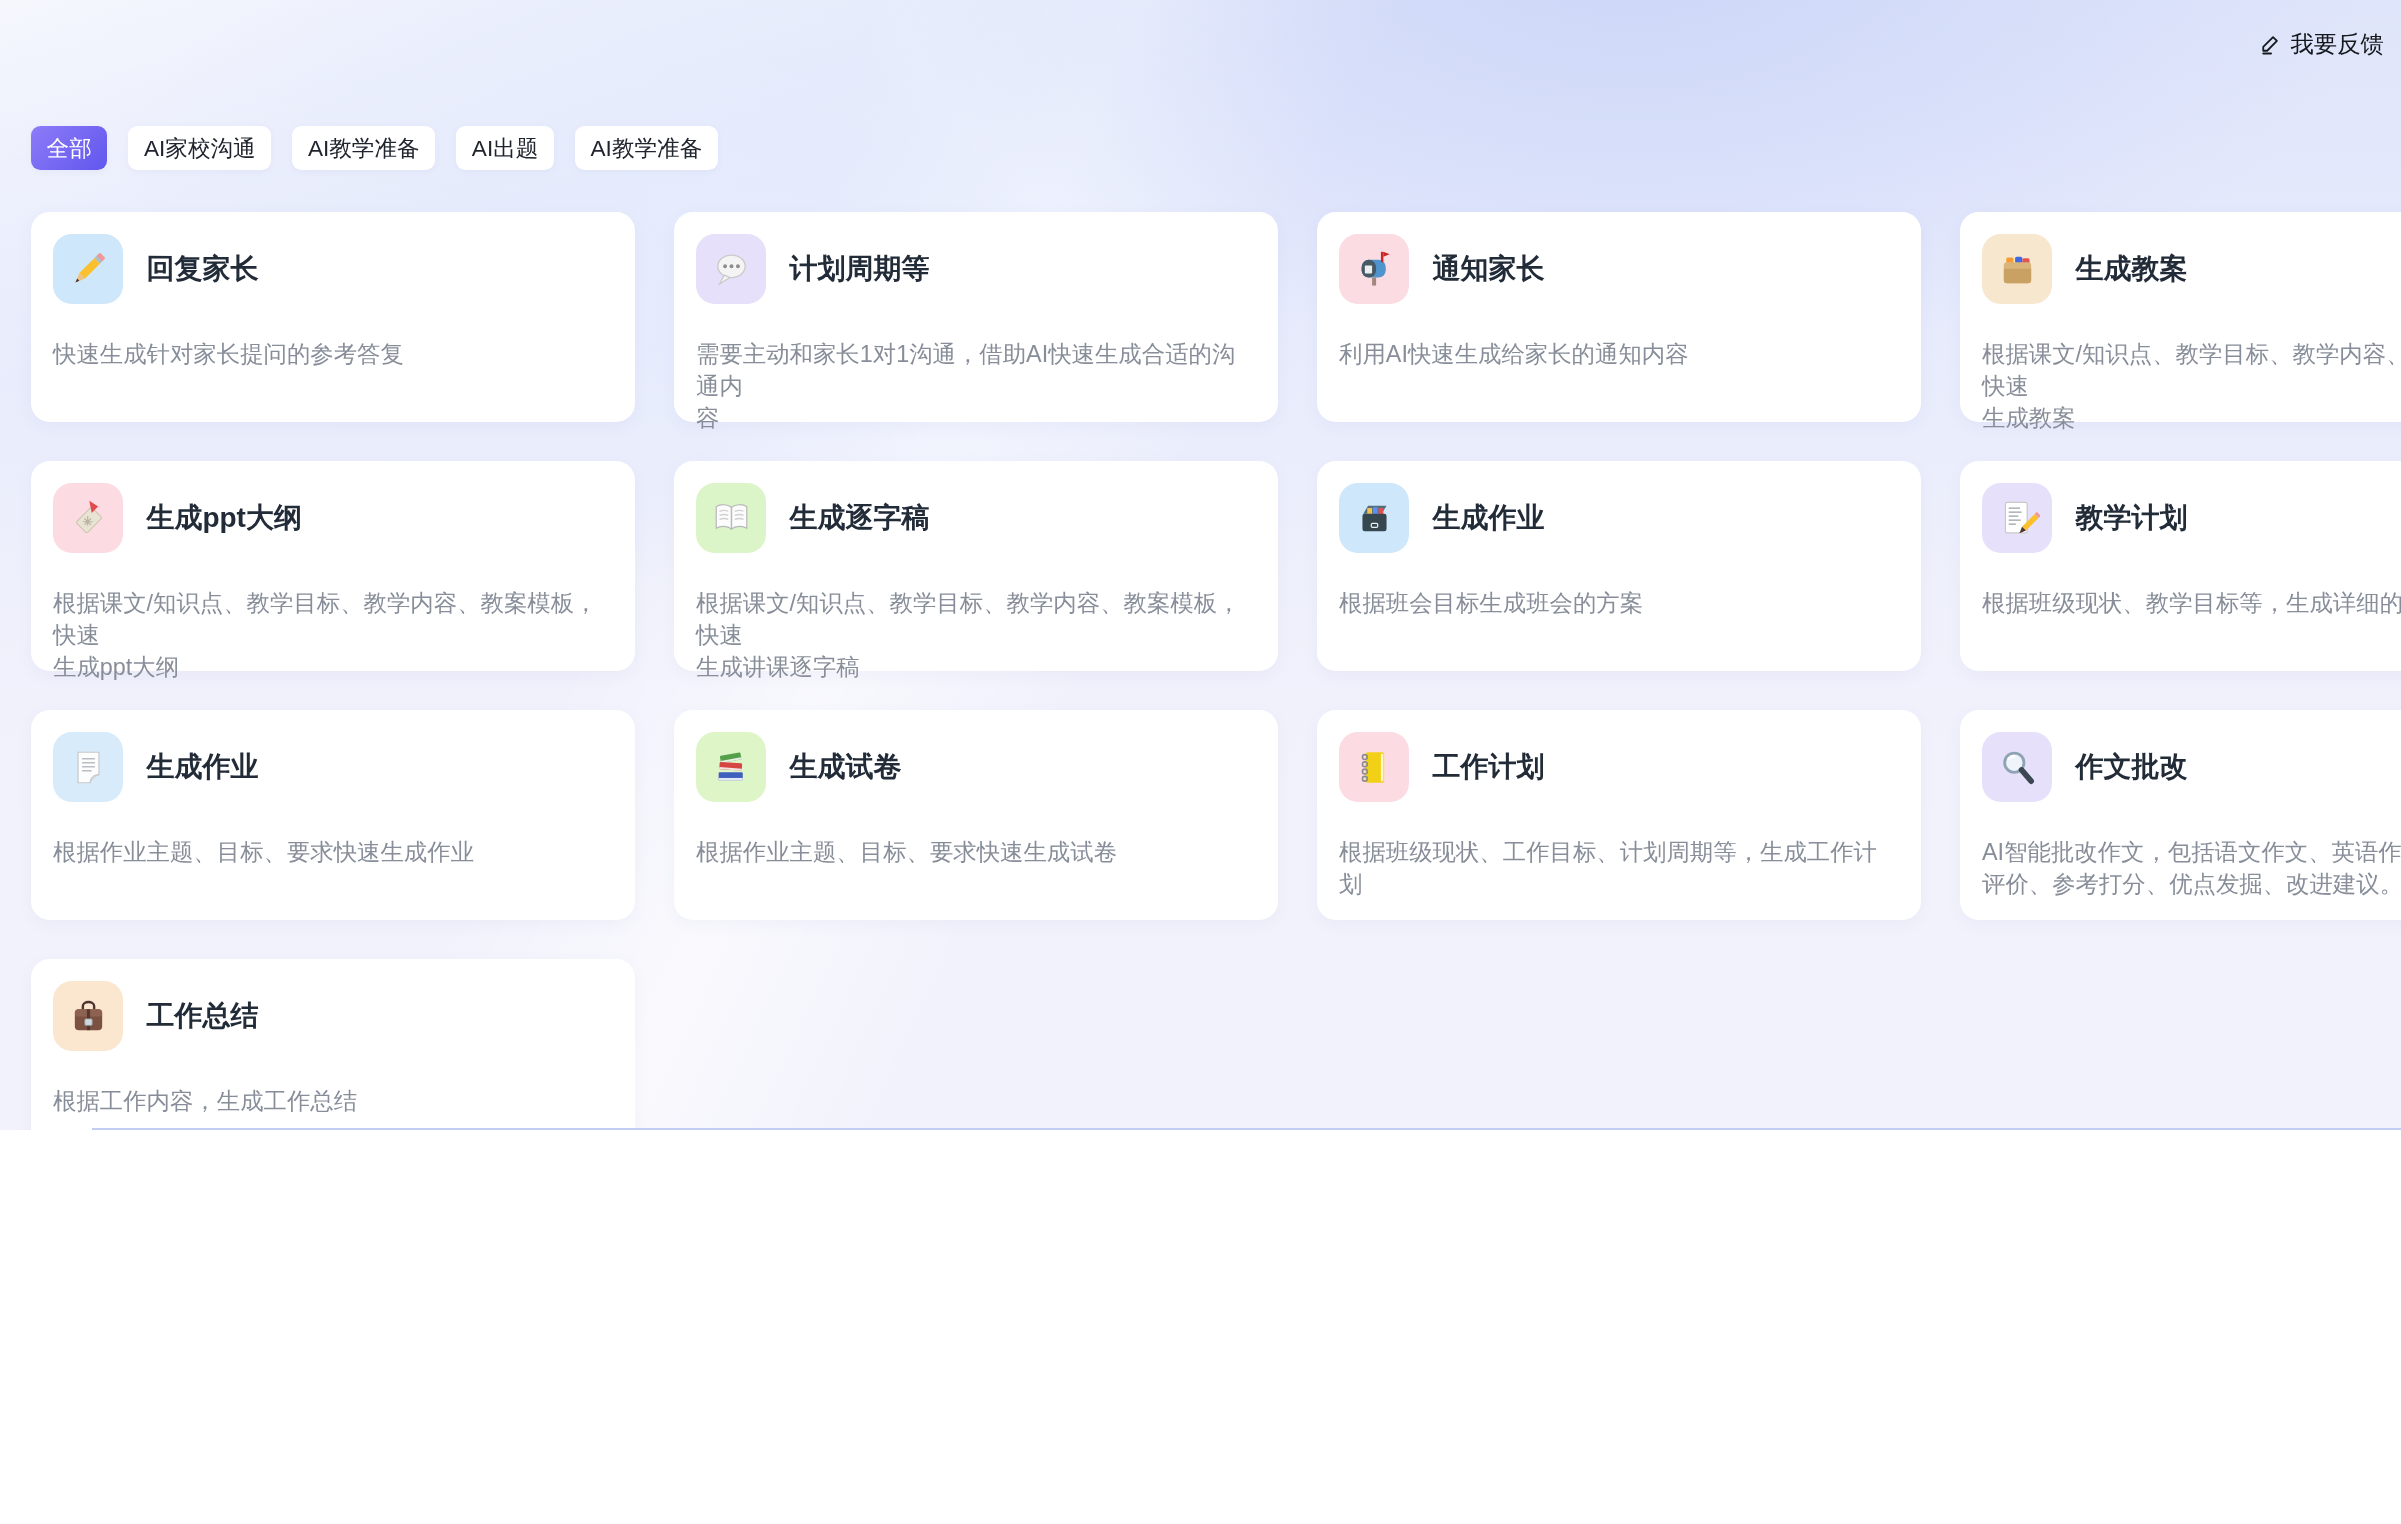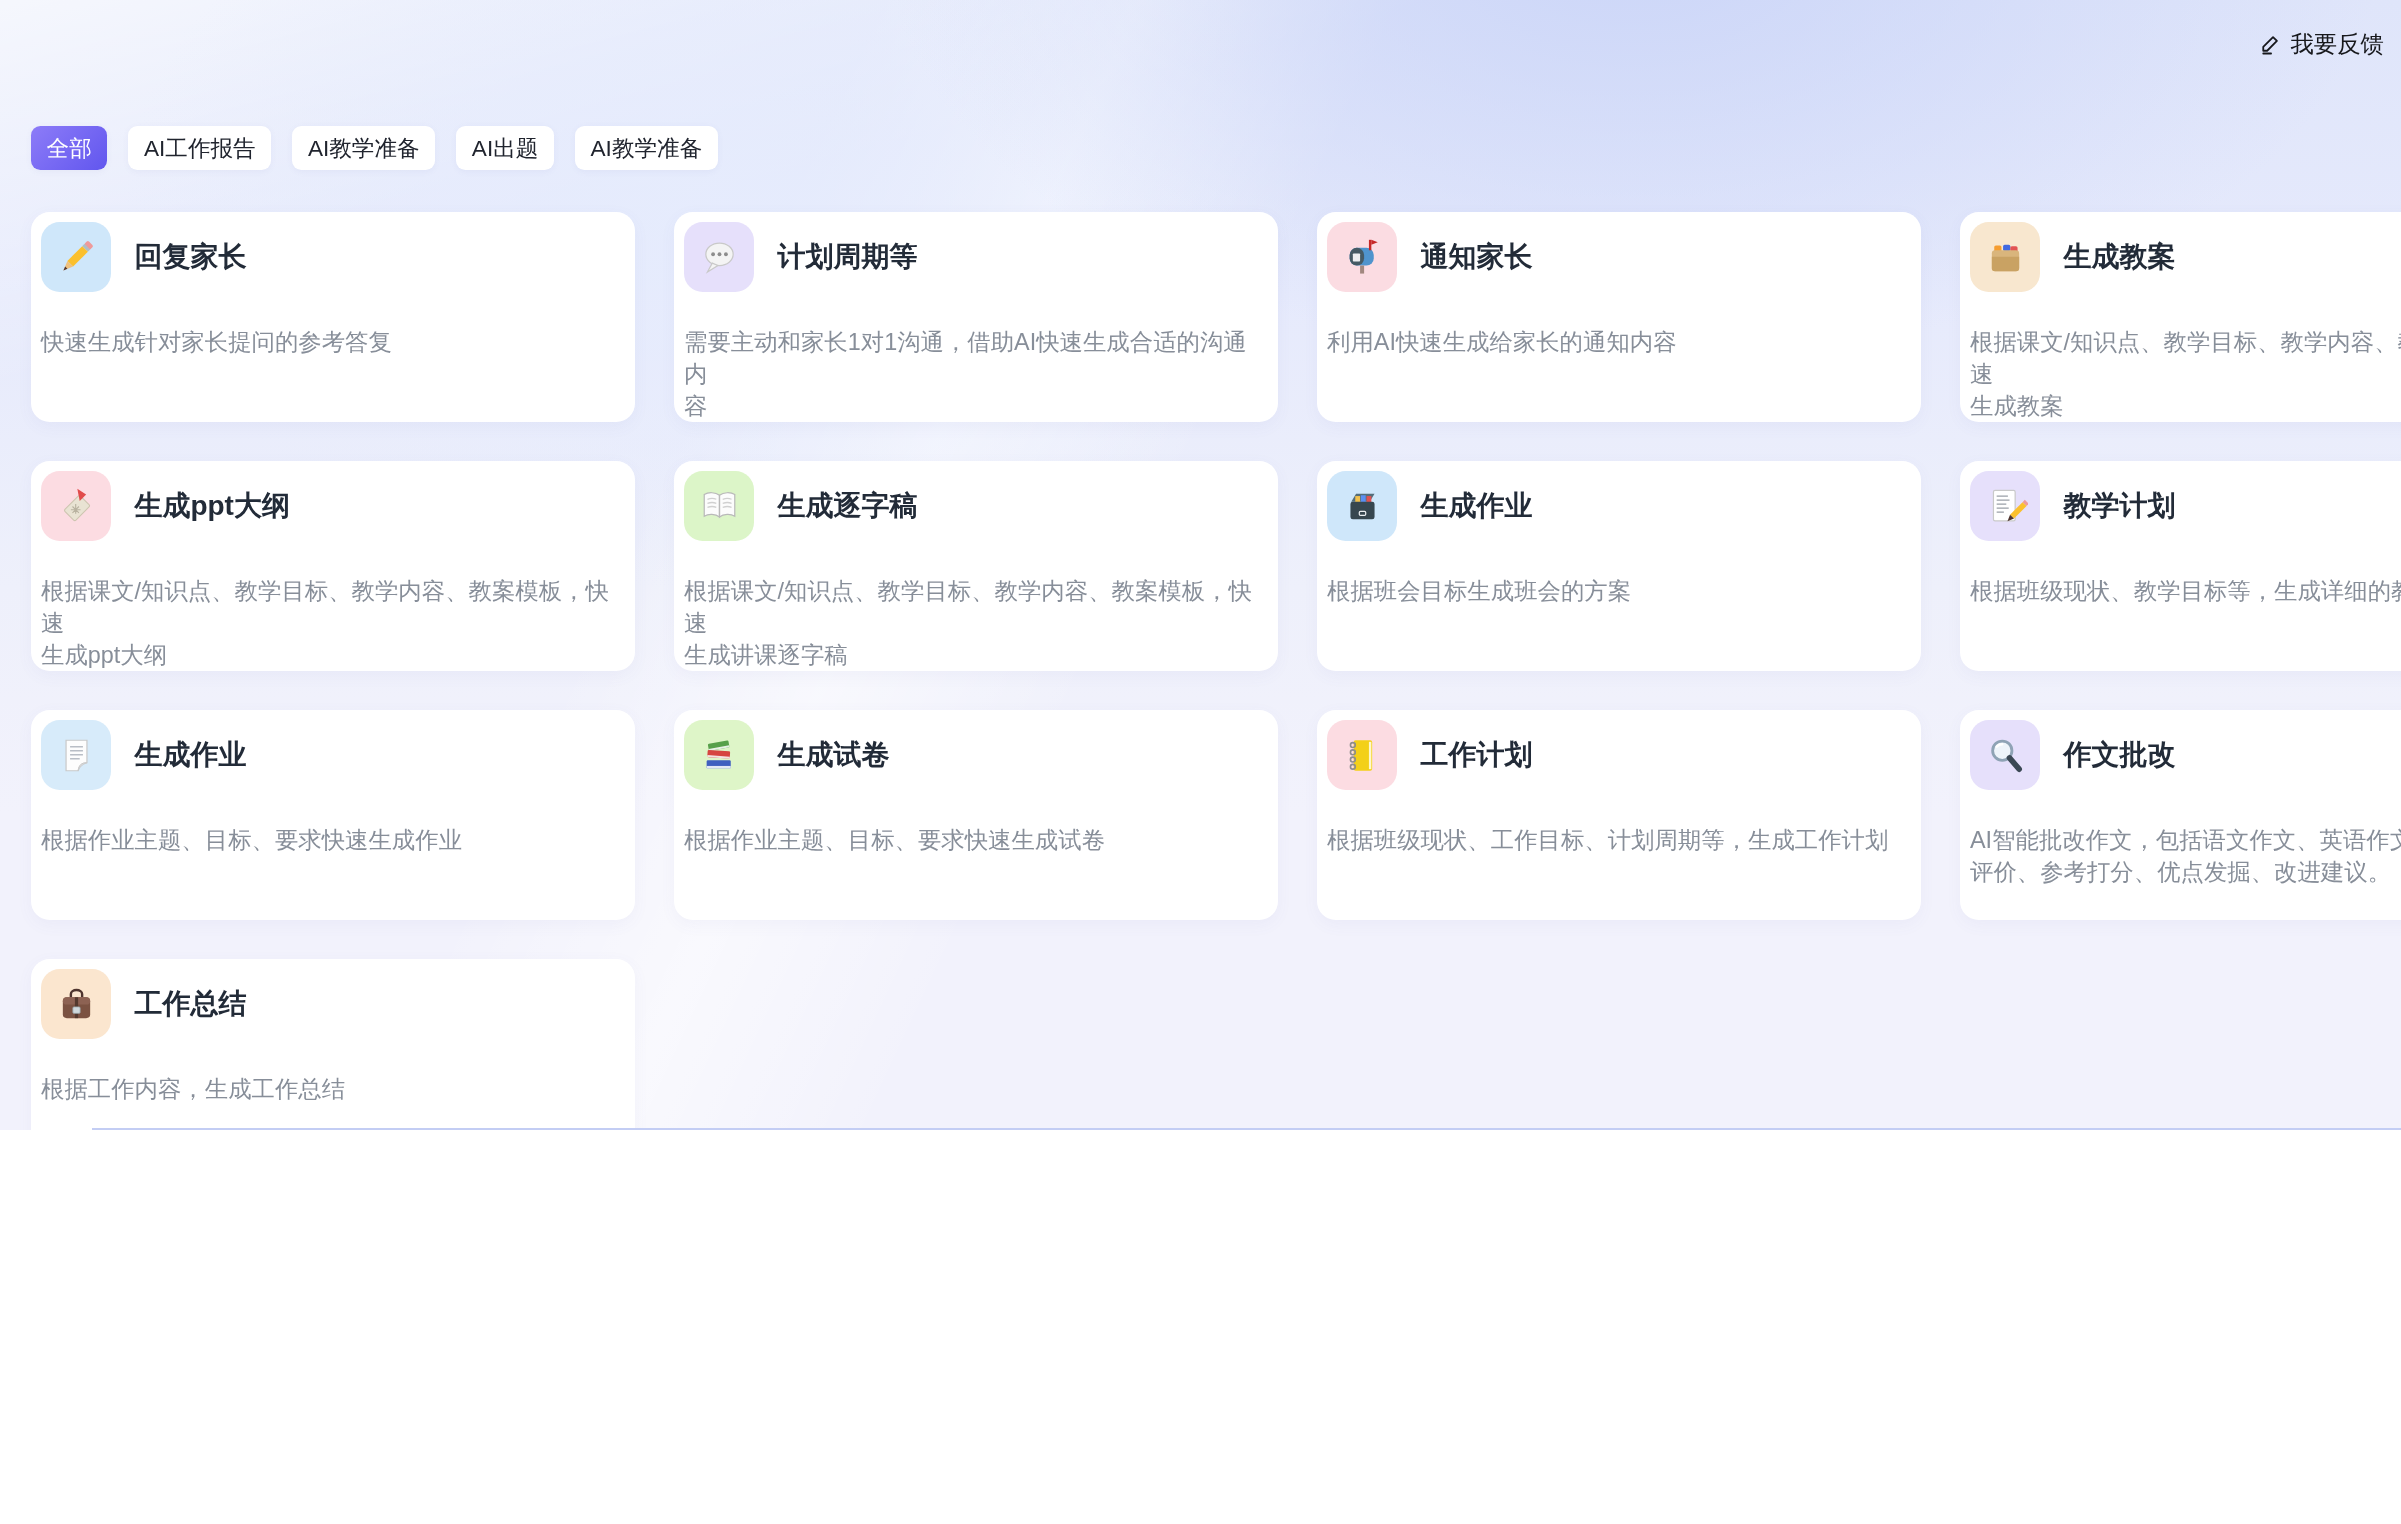--- a/index.html
+++ b/index.html
@@ -16,21 +16,21 @@
   .feedback{position:absolute;top:28px;right:17px;display:flex;align-items:center;gap:8.6px;
     font-size:23.4px;color:#17181c;cursor:pointer;}
   .feedback svg{display:block;}
   .tabs{position:absolute;left:31px;top:126px;display:flex;gap:21px;}
   .tab{height:44px;display:flex;align-items:center;padding:0 15.6px;background:#ffffff;
     border-radius:9.3px;font-size:22.6px;color:#20242e;cursor:pointer;
     box-shadow:0 1.6px 6.2px rgba(100,110,170,.06);}
   .tab.active{background:linear-gradient(135deg,#8d7cf8 0%,#6156ee 100%);color:#ffffff;}
   .cards{position:absolute;left:31px;top:212px;display:grid;
     grid-template-columns:repeat(4,604px);column-gap:39px;row-gap:39px;}
-  .card{height:210px;background:#ffffff;border-radius:18.7px;padding:10px;box-sizing:border-box;
+  .card{height:210px;background:#ffffff;border-radius:18.7px;padding:22px;box-sizing:border-box;
     box-shadow:0 4.7px 15.6px rgba(96,106,170,.05);cursor:pointer;}
   .card-head{display:flex;align-items:center;gap:23.4px;}
   .tile{width:70px;height:70px;border-radius:18.7px;display:flex;align-items:center;
     justify-content:center;flex:none;}
   .tile svg{width:45px;height:45px;display:block;}
   .card-title{font-size:28px;font-weight:700;color:#222b38;}
   .card-desc{margin-top:34px;font-size:23.4px;line-height:32px;color:#878e99;white-space:pre-line;}
   .bottom-edge{position:absolute;left:92px;right:0;bottom:0;height:2.3px;background:#c3cdf4;}
 </style>
 </head>
@@ -46,21 +46,21 @@
       </svg>
     </span>
     <span>我要反馈</span>
   </div>
 
   <div class="tabs">
     <div class="tab active">
         <span>全部</span>
       </div>
     <div class="tab">
-        <span>AI工作报告</span>
+        <span>AI家校沟通</span>
       </div>
     <div class="tab">
         <span>AI教学准备</span>
       </div>
     <div class="tab">
         <span>AI出题</span>
       </div>
     <div class="tab">
         <span>AI教学准备</span>
       </div>

